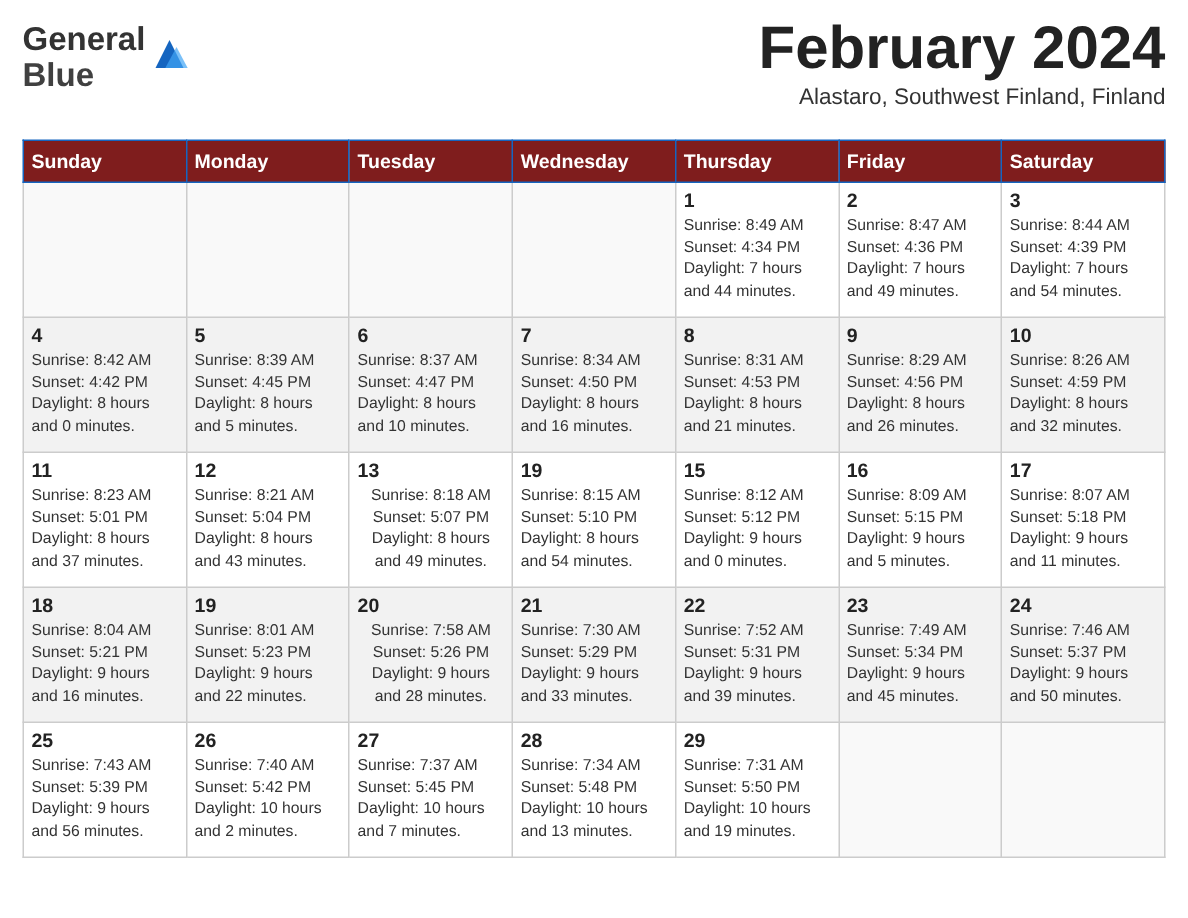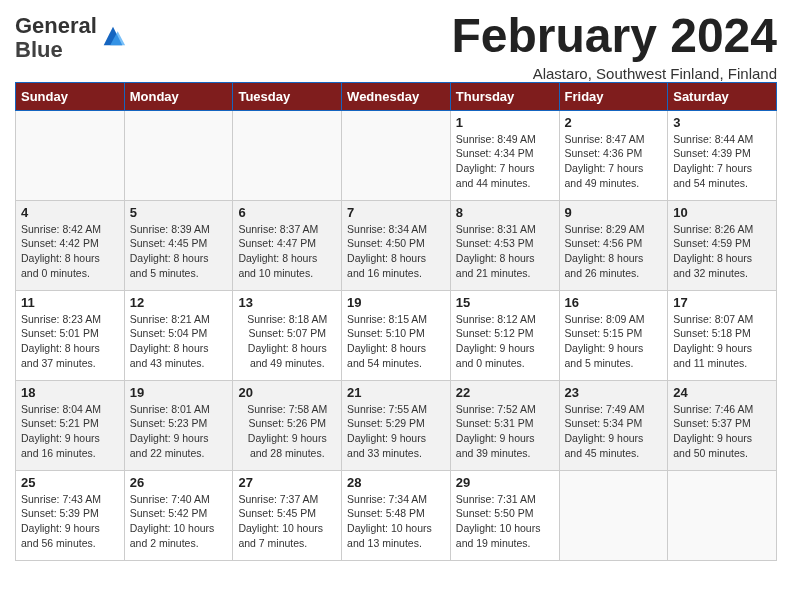--- a/index.html
+++ b/index.html
@@ -7,21 +7,21 @@
       font-family: Arial, sans-serif;
       background: #fff;
       width: 792px;
       min-height: 612px;
       padding: 10px 15px;
     }
     .header-area {
       display: flex;
       align-items: flex-start;
       justify-content: space-between;
-      margin-bottom: 0;
+      margin-bottom: 20px;
       gap: 48px;
     }
     .logo {
       display: flex;
       align-items: center;
       margin-top: 4px;
     }
     .logo-text {
       font-size: 22px;
       font-weight: bold;
@@ -32,21 +32,21 @@
     .logo-icon {
       width: 28px;
       height: 28px;
       margin-left: 2px;
       margin-top: -4px;
     }
     .title-area {
       text-align: right;
     }
     .title-area .month-year {
-      font-size: 48px;
+      font-size: 40px;
       font-weight: bold;
       color: #222;
       line-height: 1.1;
     }
     .title-area .location {
       font-size: 15px;
       color: #333;
       margin-top: 2px;
     }
     table {
@@ -272,21 +272,21 @@
         </td>
         <td>
           <div class="day-number">20</div>
           <div class="day-info" style="white-space: pre-line; text-align: center;">Sunrise: 7:58 AM
 Sunset: 5:26 PM
 Daylight: 9 hours
 and 28 minutes.</div>
         </td>
         <td>
           <div class="day-number">21</div>
-          <div class="day-info" style="white-space: pre-line;">Sunrise: 7:55 AM
+          <div class="day-info" style="white-space: pre-line;">Sunrise: 7:30 AM
 Sunset: 5:29 PM
 Daylight: 9 hours
 and 33 minutes.</div>
         </td>
         <td>
           <div class="day-number">22</div>
           <div class="day-info" style="white-space: pre-line;">Sunrise: 7:52 AM
 Sunset: 5:31 PM
 Daylight: 9 hours
 and 39 minutes.</div>

